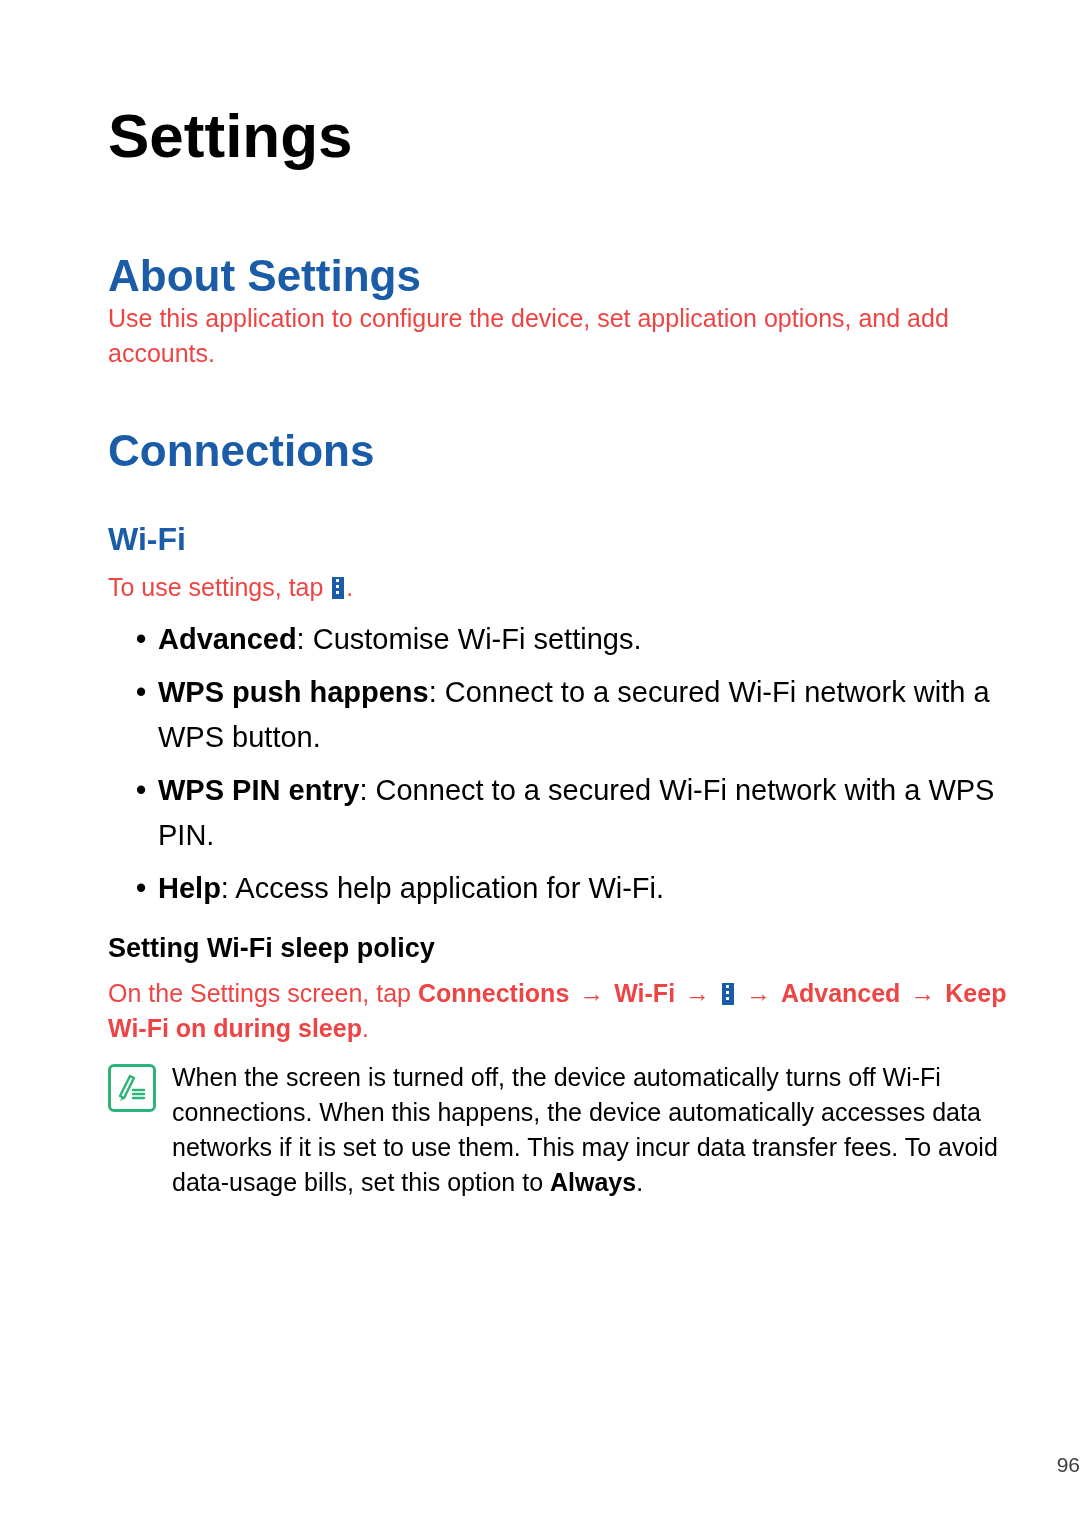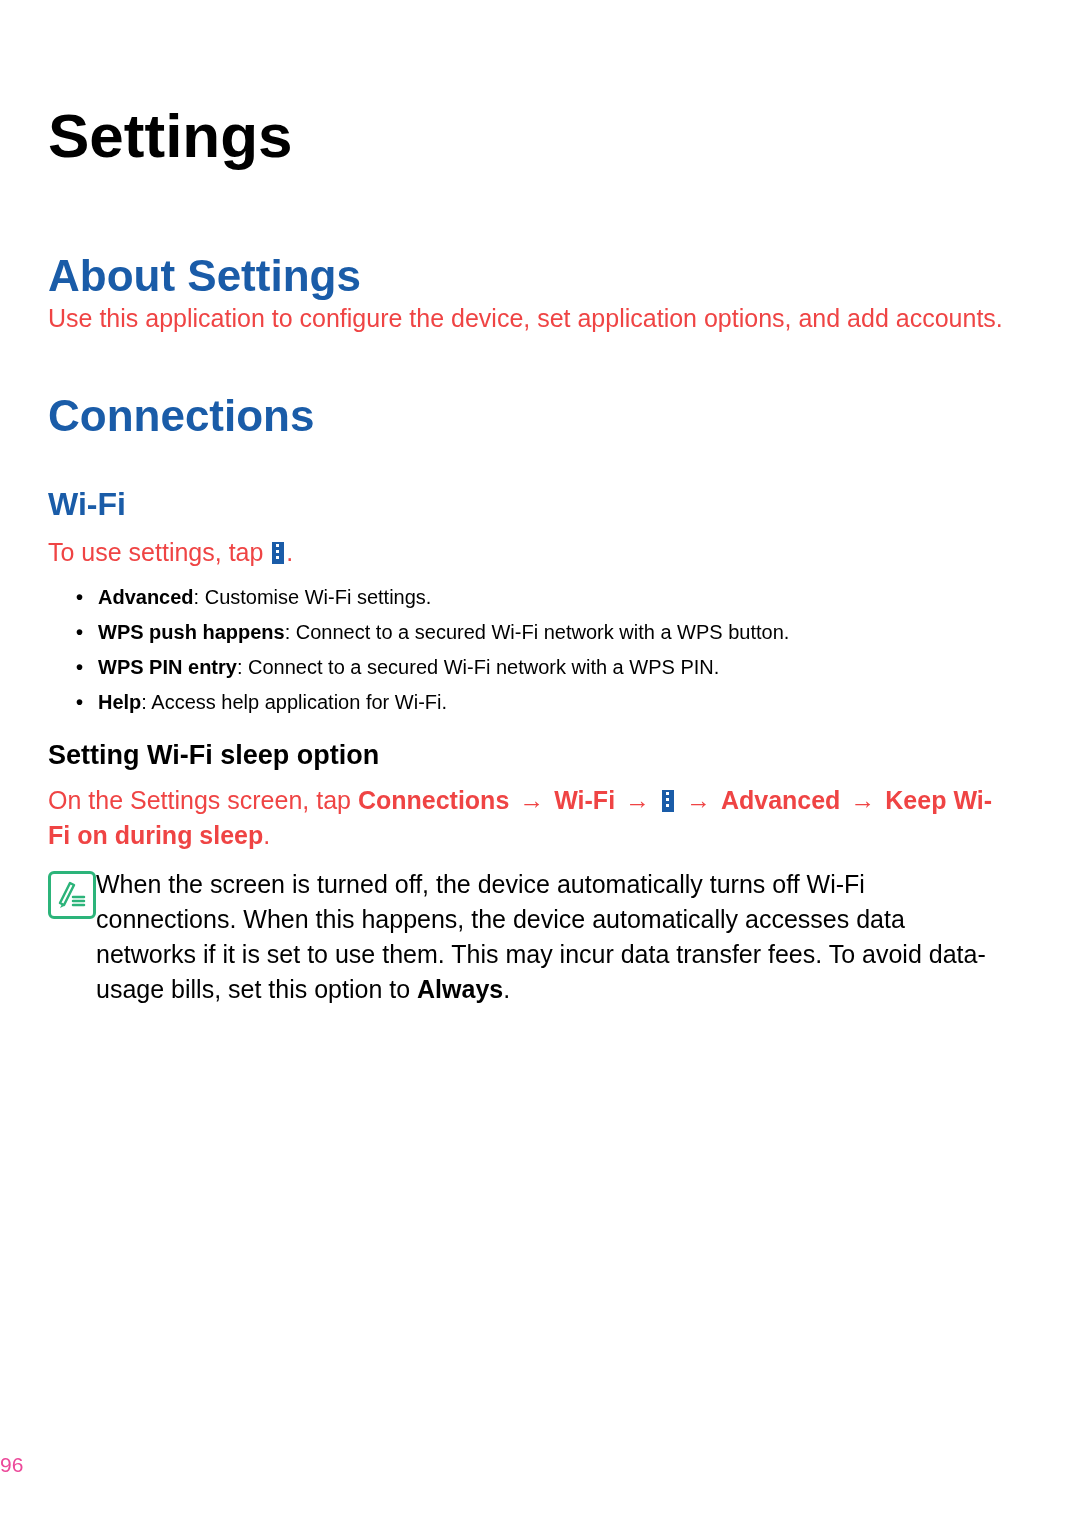--- a/index.html
+++ b/index.html
@@ -9,21 +9,21 @@
     }
     body {
       font-family: -apple-system, BlinkMacSystemFont, "Segoe UI", Arial, sans-serif;
       background: #ffffff;
       width: 1080px;
       height: 1527px;
       position: relative;
       color: #000000;
     }
     .page {
-      padding: 100px 72px 0 48px;
+      padding: 100px 72px 0 108px;
     }
     .page-title {
       font-size: 62px;
       font-weight: 700;
       color: #000000;
       margin-bottom: 80px;
     }
     .section-heading {
       font-size: 44px;
       font-weight: 700;
@@ -47,25 +47,26 @@
     }
     .body-text .bold {
       font-weight: 700;
     }
     .bullet-list {
       list-style: none;
       margin-left: 28px;
       margin-bottom: 20px;
     }
     .bullet-list li {
-      font-size: 20px;
+      font-size: 29px;
       line-height: 1.55;
       position: relative;
       padding-left: 22px;
       margin-bottom: 4px;
+      margin-top: 8px;
     }
     .bullet-list li::before {
       content: "•";
       position: absolute;
       left: 0;
       font-weight: 700;
     }
     .bullet-list .bold {
       font-weight: 700;
     }
@@ -96,20 +97,21 @@
       box-shadow: 0 6px 0 #fff, 0 12px 0 #fff;
     }
     .arrow {
       font-size: 25px;
       margin: 0 3px;
     }
     .note-block {
       display: flex;
       align-items: flex-start;
       margin-top: 14px;
+      gap: 16px;
     }
     .note-icon {
       flex-shrink: 0;
       width: 48px;
       height: 48px;
       border: 3px solid #2cb47a;
       border-radius: 6px;
       display: flex;
       align-items: center;
       justify-content: center;
@@ -124,23 +126,23 @@
       line-height: 1.4;
     }
     .note-text .bold {
       font-weight: 700;
     }
     .page-number {
       position: absolute;
       bottom: 50px;
       left: 0;
       right: 0;
-      text-align: left;
+      text-align: right;
       font-size: 21px;
-      color: #ec4899;
+      color: #404040;
     }
   </style>
 </head>
 <body>
 
 <div class="page">
   <h1 class="page-title">Settings</h1>
 
   <h2 class="section-heading">About Settings</h2>
   <p class="body-text">Use this application to configure the device, set application options, and add accounts.</p>
@@ -160,21 +162,21 @@
       <span class="bold">WPS push happens</span><span>: Connect to a secured Wi-Fi network with a WPS button.</span>
     </li>
     <li>
       <span class="bold">WPS PIN entry</span><span>: Connect to a secured Wi-Fi network with a WPS PIN.</span>
     </li>
     <li>
       <span class="bold">Help</span><span>: Access help application for Wi-Fi.</span>
     </li>
   </ul>
 
-  <h4 class="subheading">Setting Wi-Fi sleep option</h4>
+  <h4 class="subheading">Setting Wi-Fi sleep policy</h4>
   <p class="body-text">
     <span>On the Settings screen, tap </span><span class="bold">Connections</span>
     <span class="arrow">→</span>
     <span class="bold">Wi-Fi</span>
     <span class="arrow">→</span>
     <span class="menu-icon"></span>
     <span class="arrow">→</span>
     <span class="bold">Advanced</span>
     <span class="arrow">→</span>
     <span class="bold">Keep Wi-Fi on during sleep</span><span>.</span>

